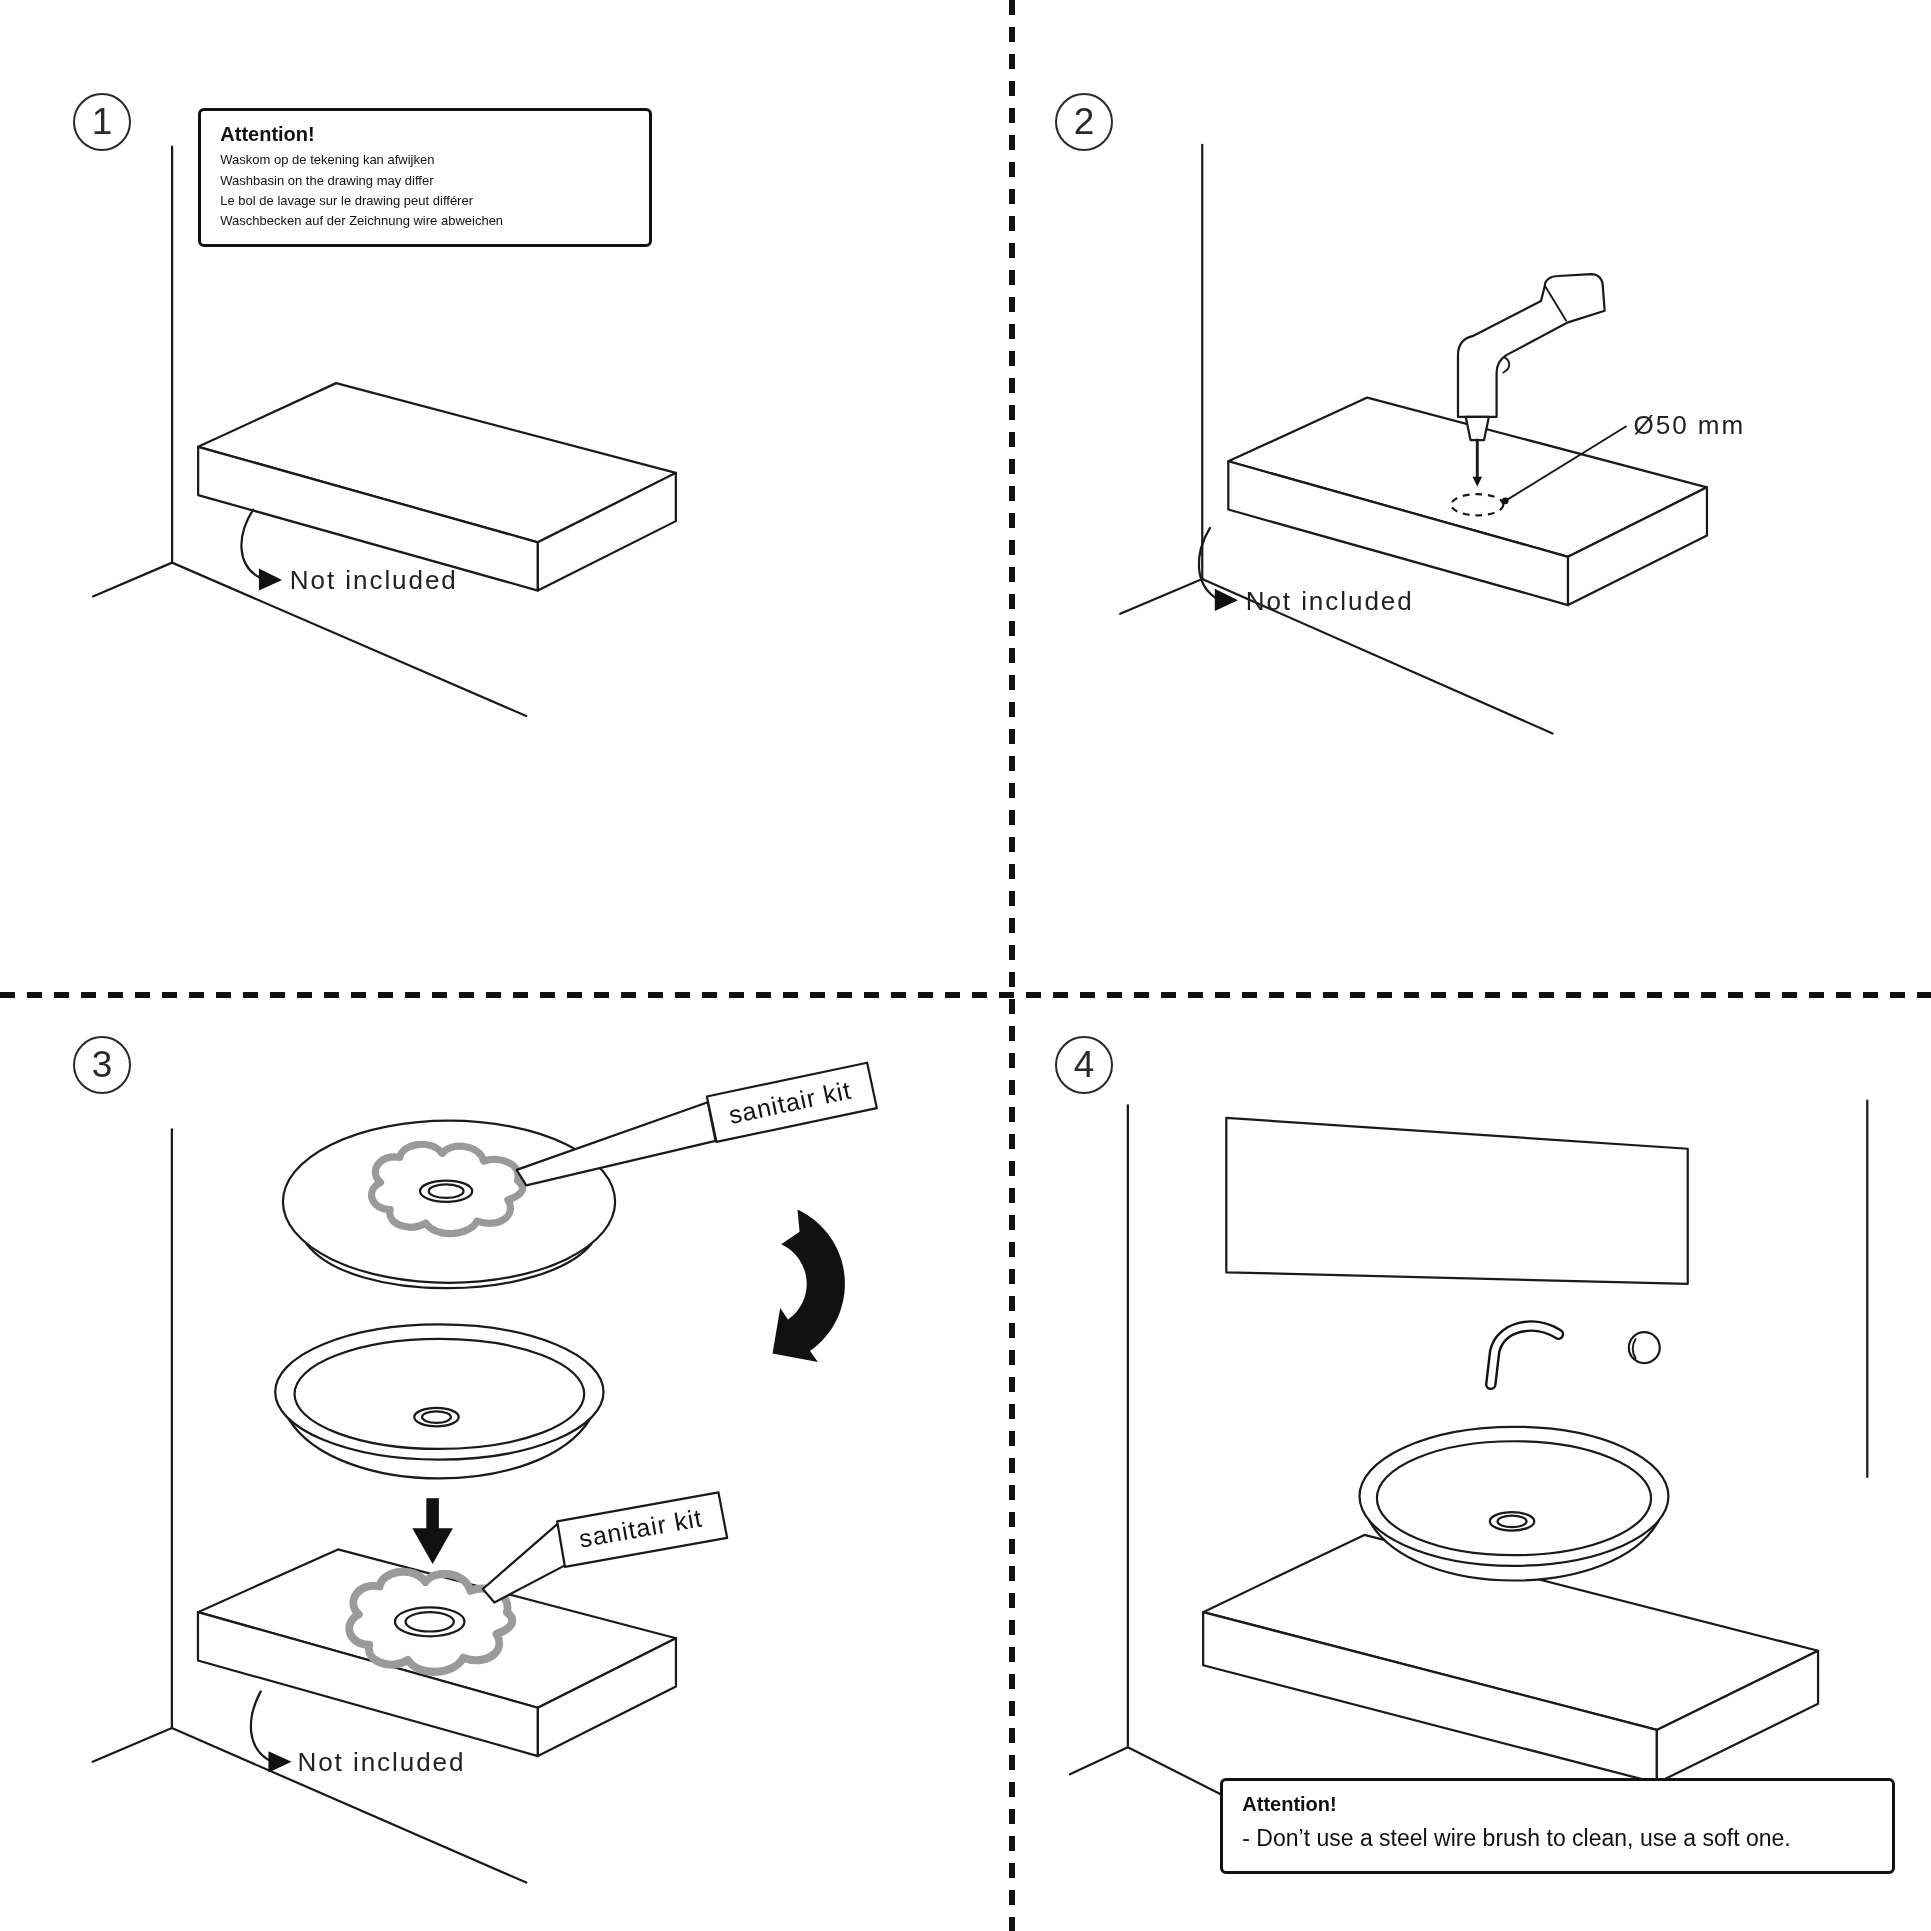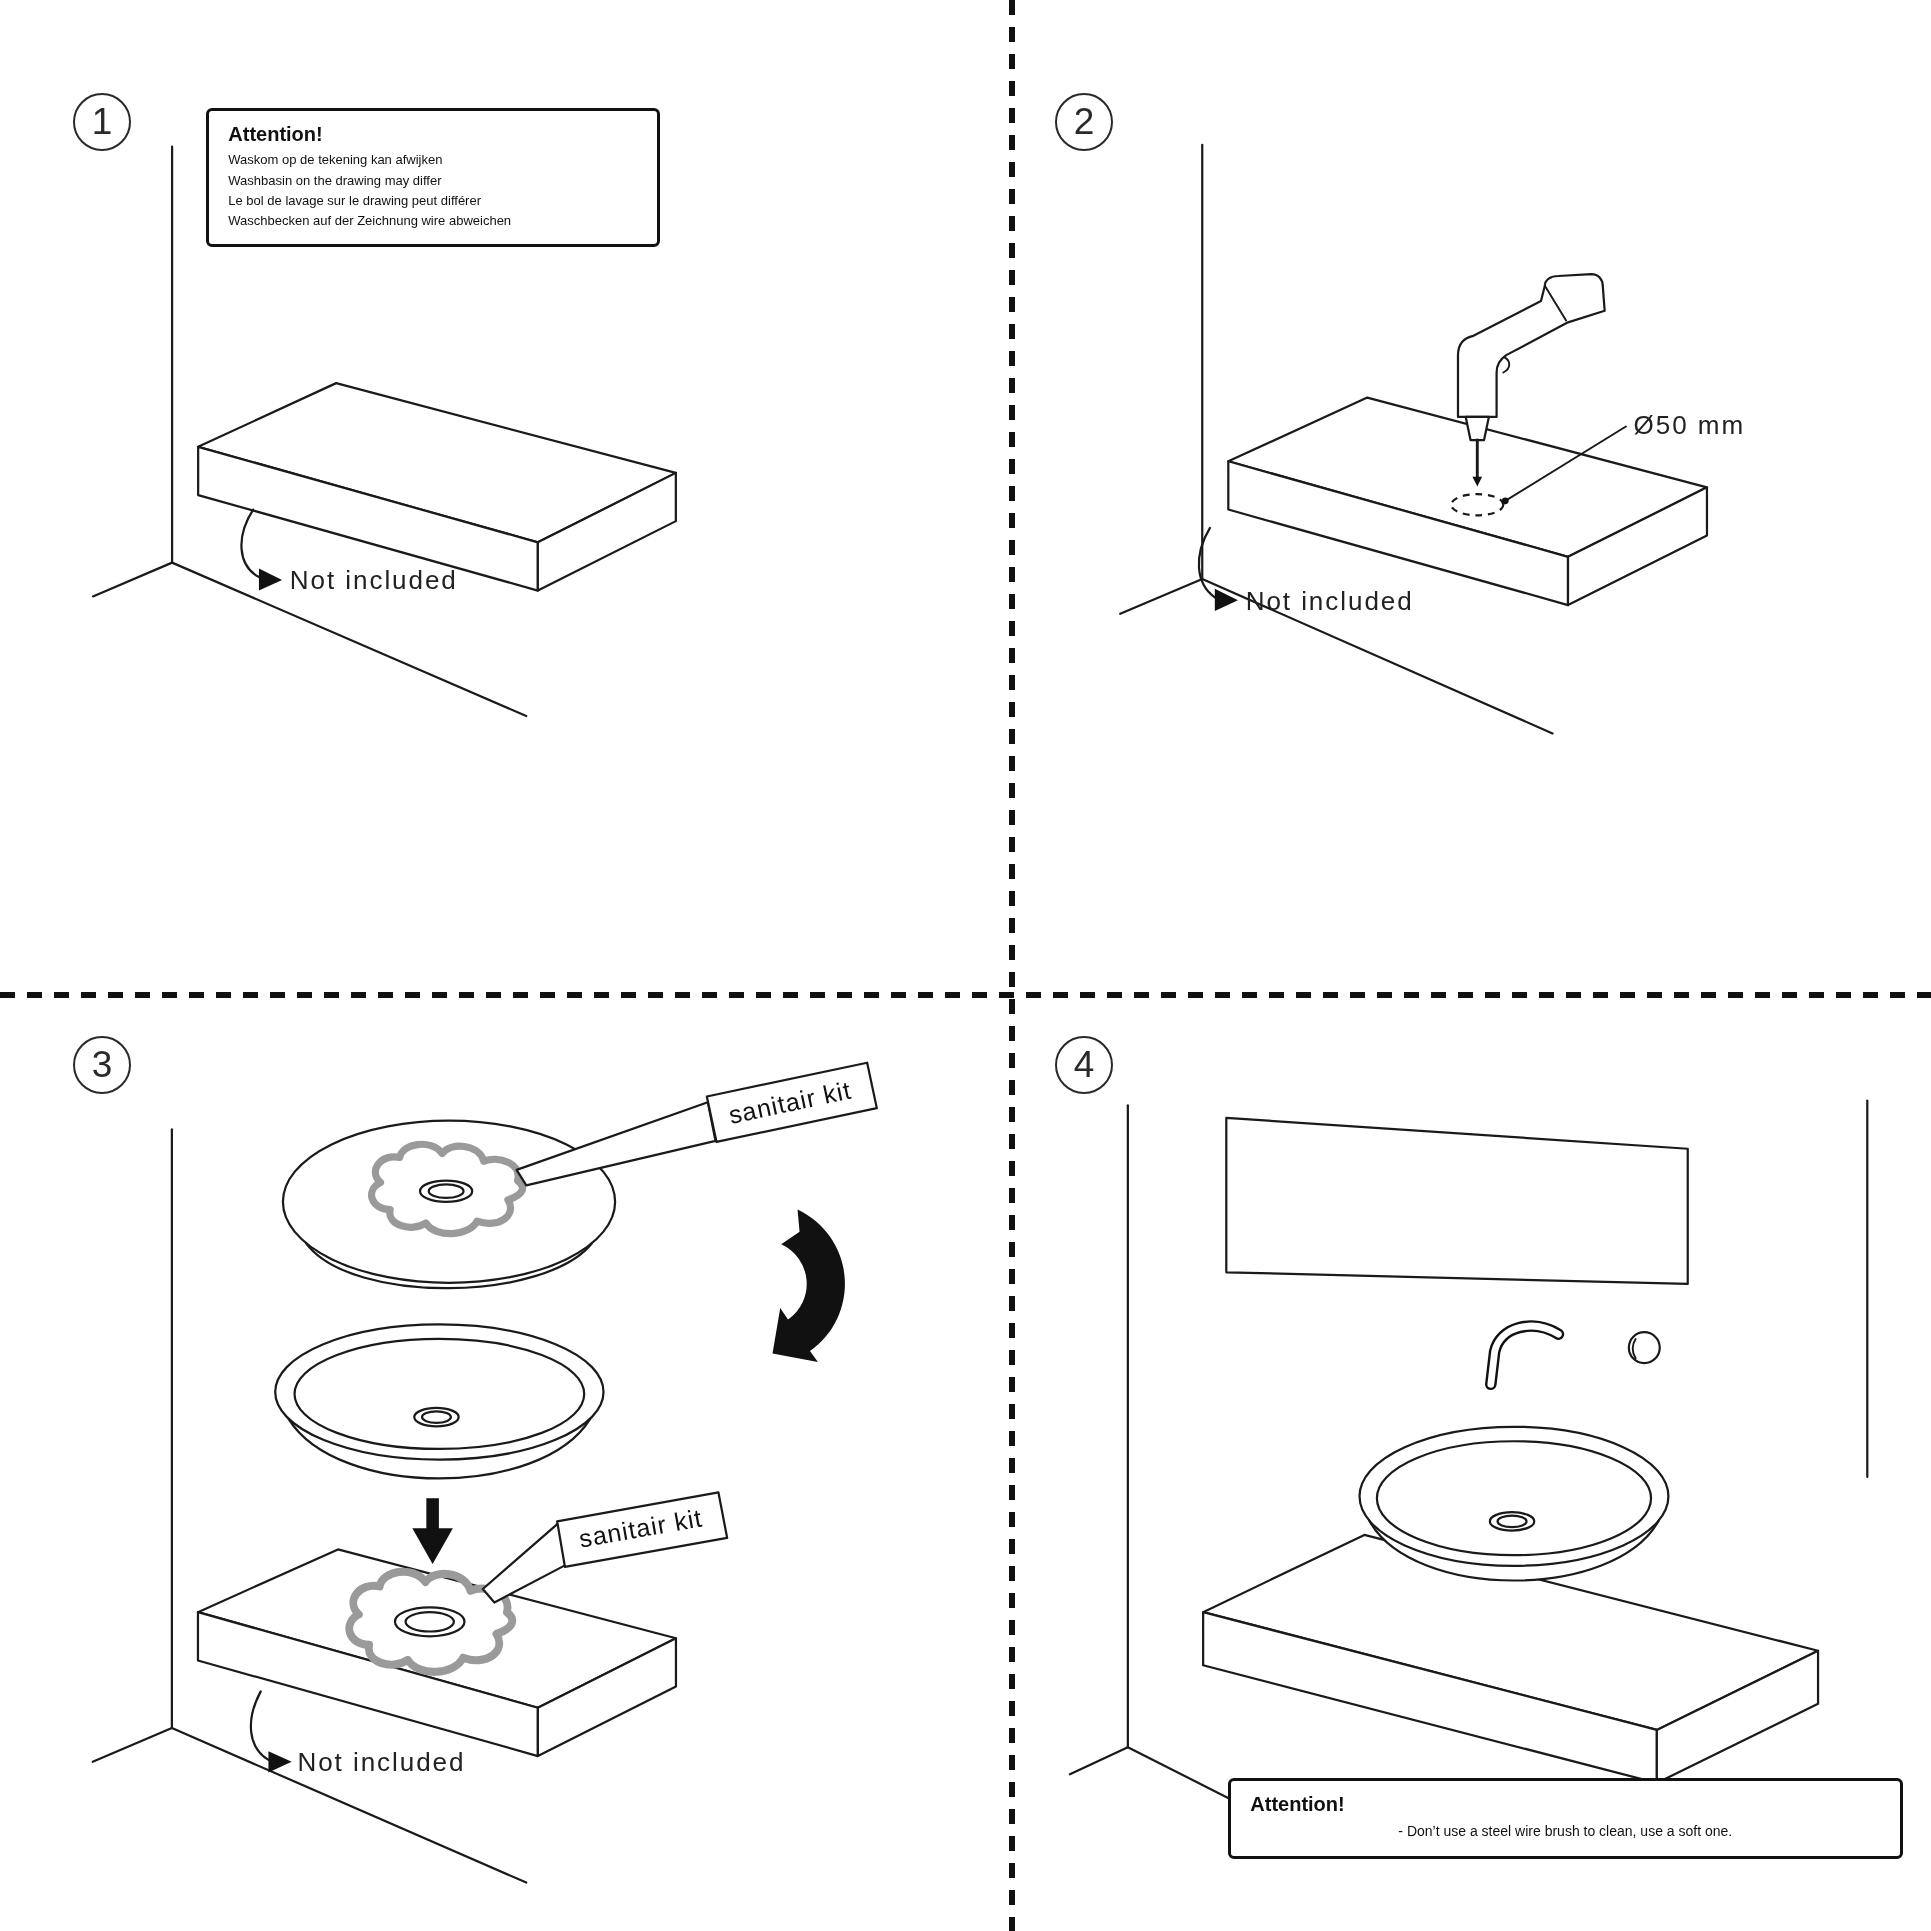--- a/index.html
+++ b/index.html
@@ -21,26 +21,26 @@
 
   .step-circle{position:absolute;width:54px;height:54px;border:2.9px solid #2a2a2a;border-radius:50%;
     display:flex;align-items:center;justify-content:center;
     font-size:37px;font-weight:400;color:#2a2a2a;background:#fff;}
   .q1 .step-circle{left:73px;top:93px;}
   .q2 .step-circle{left:43px;top:93px;}
   .q3 .step-circle{left:73px;top:42px;}
   .q4 .step-circle{left:43px;top:42px;}
 
   .attention-box{position:absolute;background:#fff;border:3.4px solid #111;border-radius:6px;
-    padding:11.6px 19.3px 13.5px 19.3px;margin-left:8px;}
+    padding:11.6px 19.3px 13.5px 19.3px;}
   .attention-title{font-weight:bold;font-size:20px;margin-bottom:4.8px;}
   .attention-line{font-size:13px;line-height:1.55;white-space:nowrap;}
   .q1 .attention-box{left:198px;top:108px;width:409px;}
   .q4 .attention-box{left:208px;top:784px;width:630px;}
-  .q4 .attention-line{font-size:14px;line-height:1.6;text-align:center;}
+  .q4 .attention-line{font-size:23px;line-height:1.6;}
 
   
   .ln{fill:none;stroke:#1a1a1a;stroke-width:2.3;stroke-linecap:round;stroke-linejoin:round;}
   .thin{stroke-width:2;}
   .fillw{fill:#ffffff;stroke:#1a1a1a;stroke-width:2.3;stroke-linecap:round;stroke-linejoin:round;}
   .blk{fill:#111;stroke:none;}
   .gray{fill:none;stroke:#9a9a9a;stroke-width:7.5;stroke-linecap:round;stroke-linejoin:round;}
   .dash{fill:none;stroke:#1a1a1a;stroke-width:2.3;stroke-dasharray:7 6;}
   .wfill{fill:#ffffff;stroke:none;}
   .svgtxt{font-family:"Liberation Sans",sans-serif;font-size:27px;fill:#222;letter-spacing:2px;}

